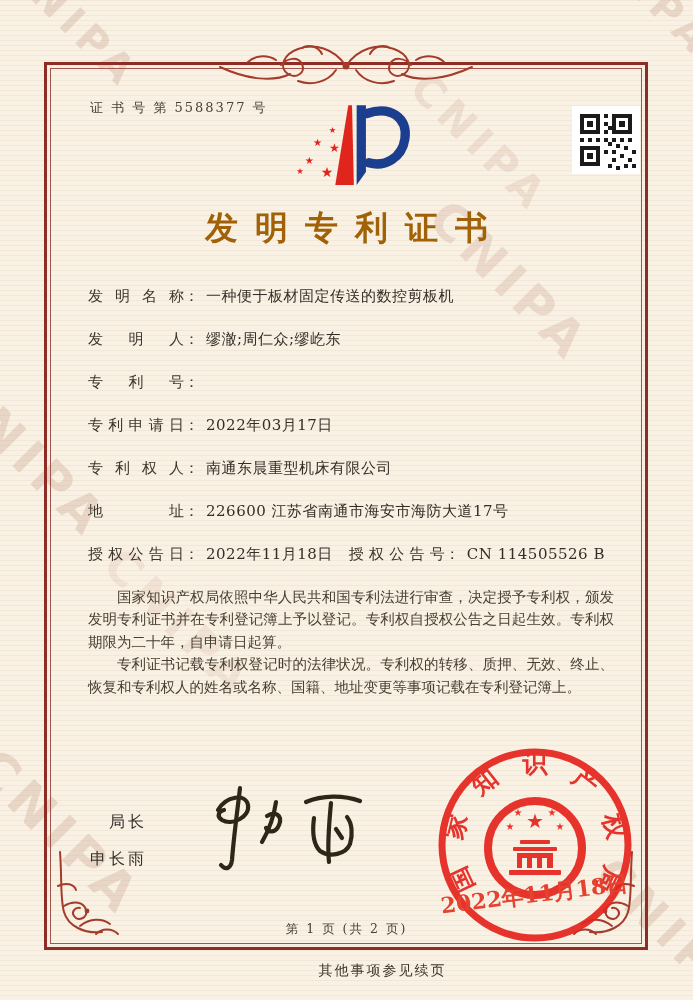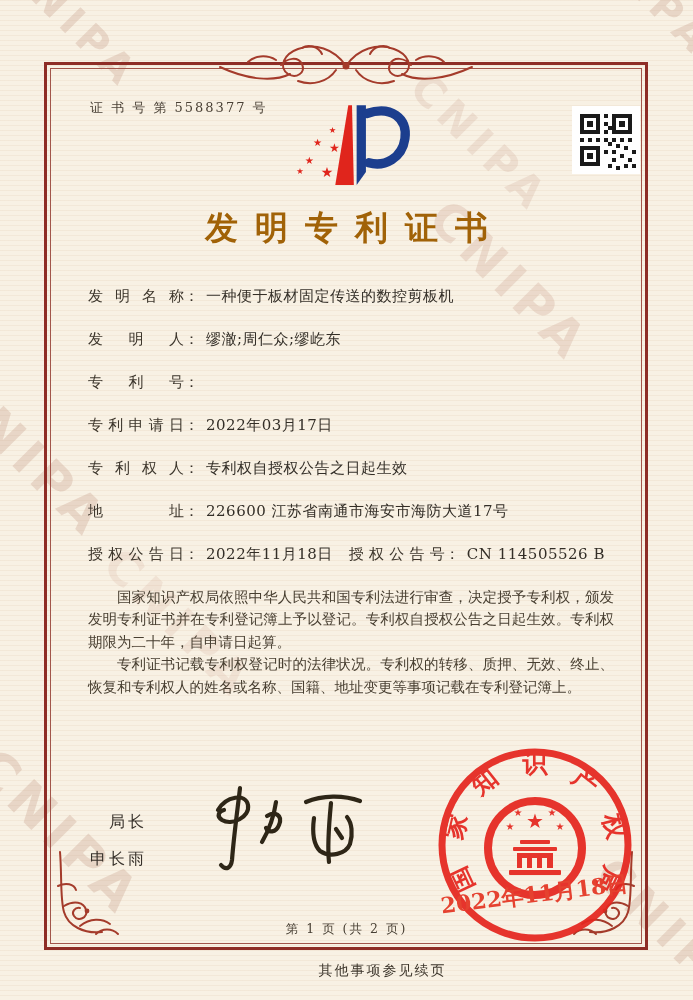--- a/index.html
+++ b/index.html
@@ -203,21 +203,21 @@
       <span class="field-colon">：</span>
   </div>
   <div class="field-row">
     <span class="field-label">专利申请日</span>
       <span class="field-colon">：</span>
       <span class="field-value">2022年03月17日</span>
   </div>
   <div class="field-row">
     <span class="field-label">专利权人</span>
       <span class="field-colon">：</span>
-      <span class="field-value">专利权自授权公告之日起生效</span>
+      <span class="field-value">南通东晨重型机床有限公司</span>
   </div>
   <div class="field-row">
     <span class="field-label">地址</span>
       <span class="field-colon">：</span>
       <span class="field-value">226600 江苏省南通市海安市海防大道17号</span>
   </div>
   <div class="field-row">
     <span class="field-label">授权公告日</span>
       <span class="field-colon">：</span>
       <span class="field-value">2022年11月18日</span>

